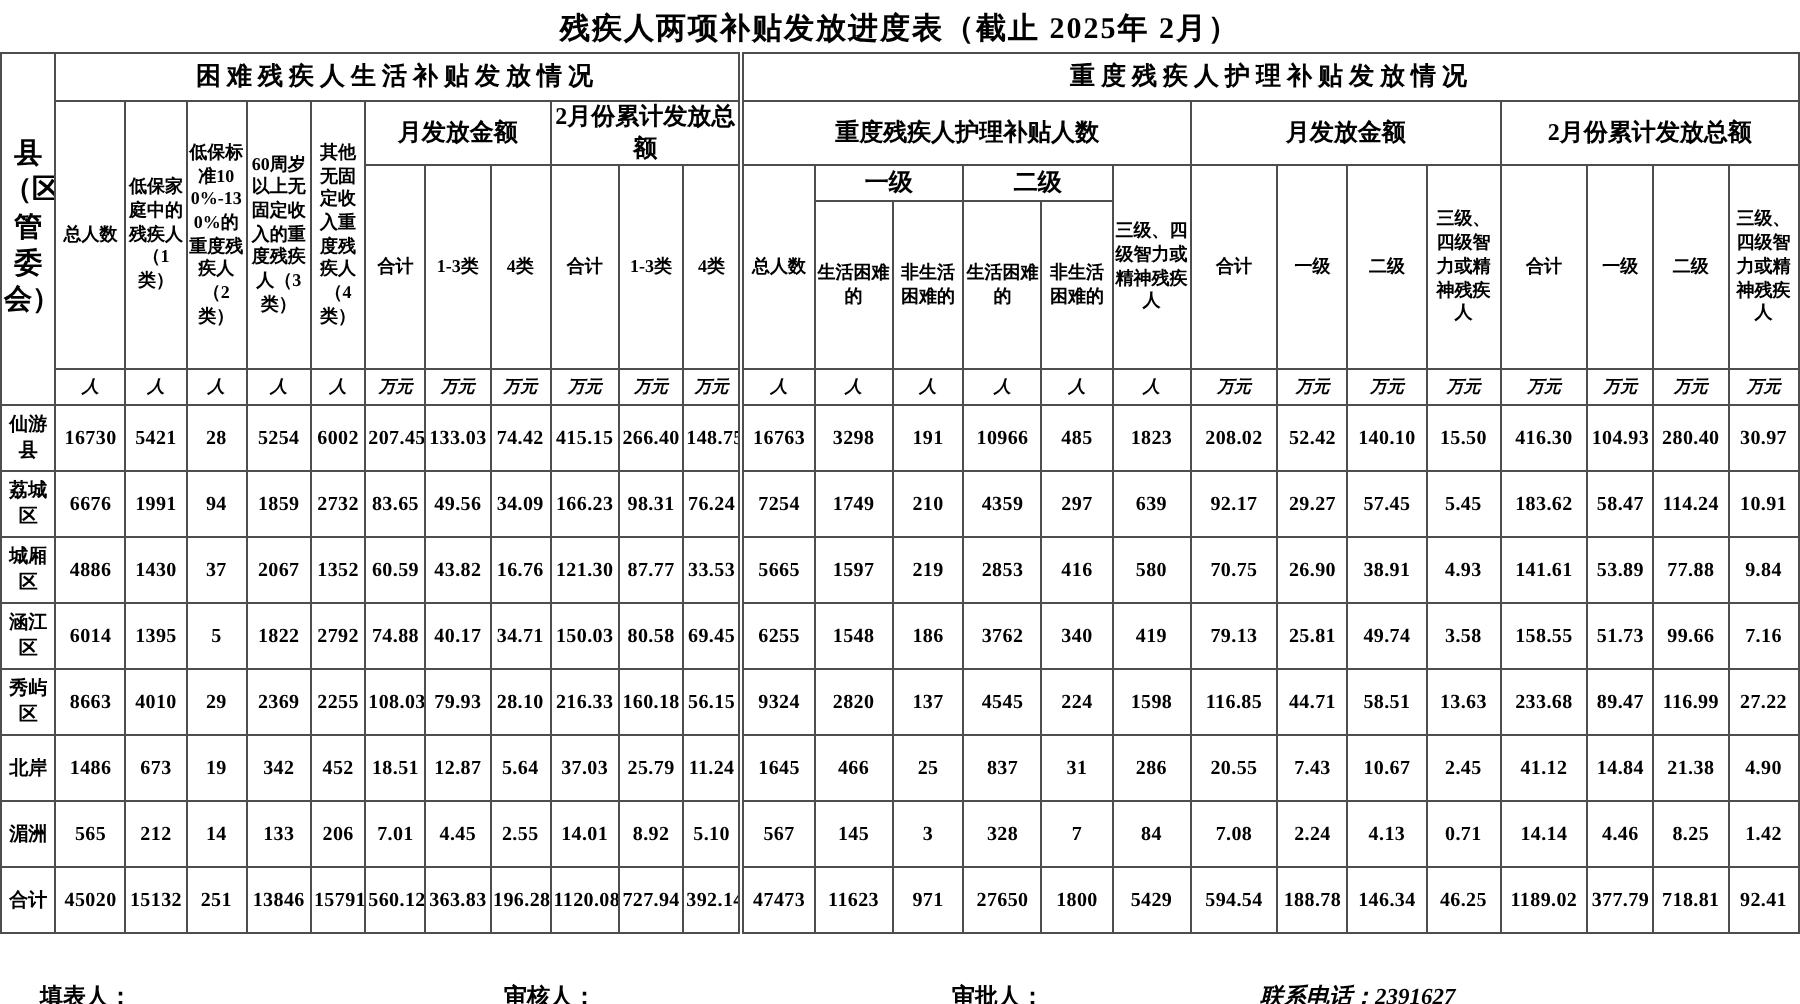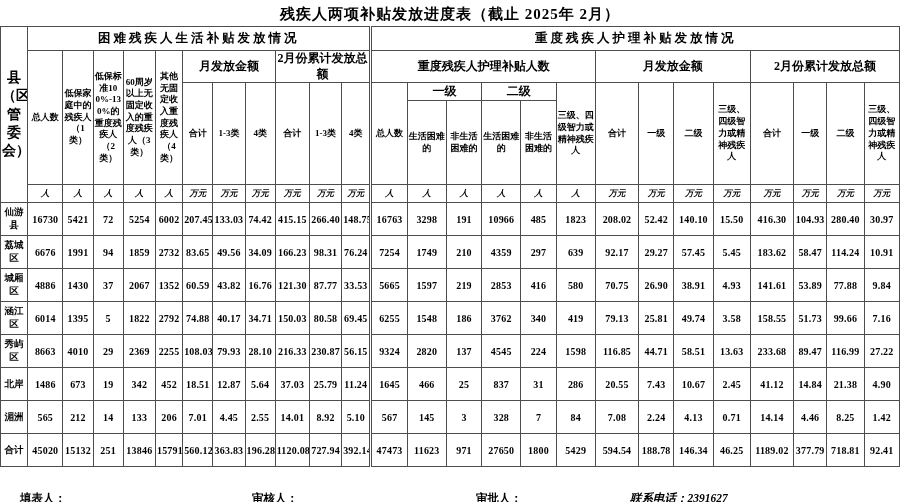--- a/index.html
+++ b/index.html
@@ -139,21 +139,21 @@
           <td class="unit">万元</td>
           <td class="unit">万元</td>
           <td class="unit">万元</td>
         </tr>
     </thead>
     <tbody class="data" id="tbody-rows">
         <tr>
           <td class="rowname">仙游县</td>
           <td class="num">16730</td>
           <td class="num">5421</td>
-          <td class="num">72</td>
+          <td class="num">28</td>
           <td class="num">5254</td>
           <td class="num">6002</td>
           <td class="num">207.45</td>
           <td class="num">133.03</td>
           <td class="num">74.42</td>
           <td class="num">415.15</td>
           <td class="num">266.40</td>
           <td class="num">148.75</td>
           <td class="num sec">16763</td>
           <td class="num">3298</td>
@@ -258,21 +258,21 @@
           <td class="rowname">秀屿区</td>
           <td class="num">8663</td>
           <td class="num">4010</td>
           <td class="num">29</td>
           <td class="num">2369</td>
           <td class="num">2255</td>
           <td class="num">108.03</td>
           <td class="num">79.93</td>
           <td class="num">28.10</td>
           <td class="num">216.33</td>
-          <td class="num">230.87</td>
+          <td class="num">160.18</td>
           <td class="num">56.15</td>
           <td class="num sec">9324</td>
           <td class="num">2820</td>
           <td class="num">137</td>
           <td class="num">4545</td>
           <td class="num">224</td>
           <td class="num">1598</td>
           <td class="num">116.85</td>
           <td class="num">44.71</td>
           <td class="num">58.51</td>

